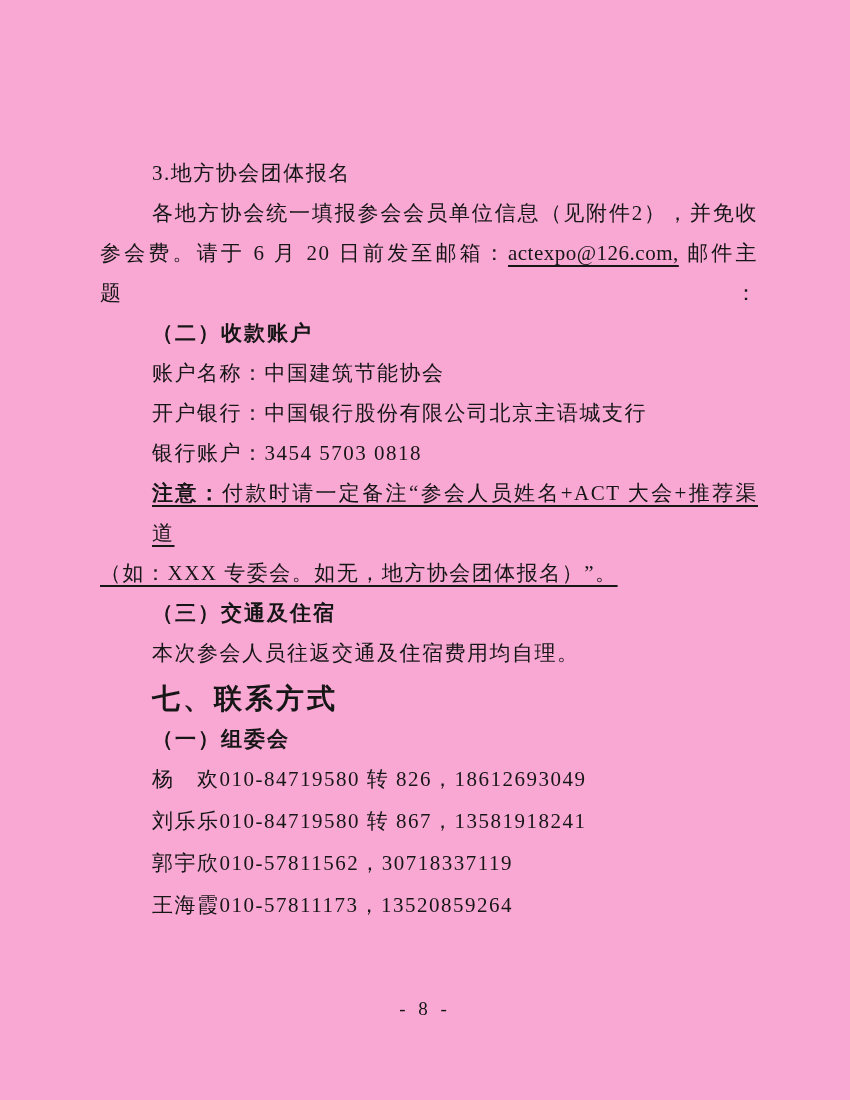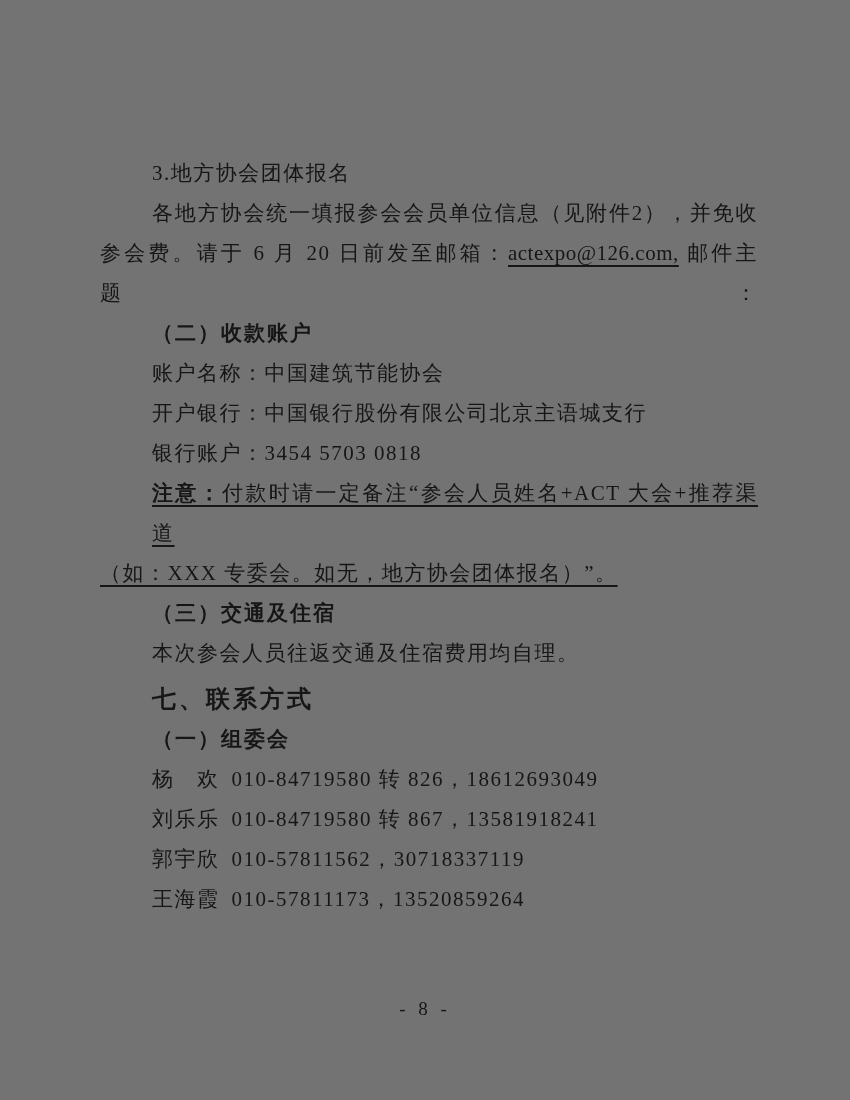--- a/index.html
+++ b/index.html
@@ -4,21 +4,21 @@
 <style>
   html, body {
     margin: 0;
     padding: 0;
     background: #ffffff;
   }
   .page {
     position: relative;
     width: 850px;
     height: 1100px;
-    background: #737373;
+    background: #f9a8d4;
     color: #161616;
     font-family: "Liberation Serif", "DejaVu Serif", serif;
     overflow: hidden;
   }
   .content {
     position: absolute;
     top: 153px;
     left: 100px;
     width: 658px;
   }
@@ -34,34 +34,34 @@
     text-align: justify;
     text-align-last: justify;
   }
   .kaiti-h {
     font-weight: bold;
     letter-spacing: 2px;
   }
   .hei-h {
     font-family: "Liberation Sans", "DejaVu Sans", sans-serif;
     font-weight: bold;
-    font-size: 24px;
+    font-size: 28px;
     letter-spacing: 3px;
     margin-top: 6px;
   }
   .u {
     text-decoration: underline;
     text-decoration-thickness: 2px;
     text-underline-offset: 5px;
   }
   .bold { font-weight: bold; }
   .email { letter-spacing: 0.5px; }
   .c-name {
     display: inline-block;
-    margin-right: 12px;
+    font-family: Liberation Mono, monospace;
   }
   .pagenum {
     position: absolute;
     top: 998px;
     left: 0;
     width: 100%;
     text-align: center;
     font-size: 19px;
     letter-spacing: 4px;
     color: #161616;

